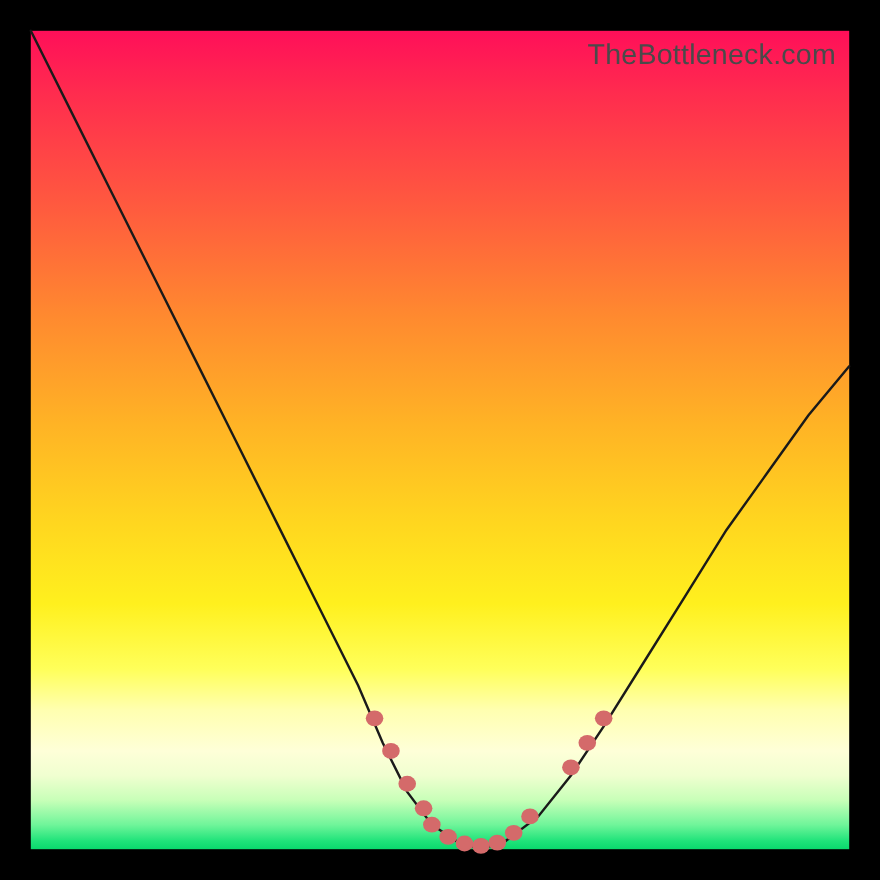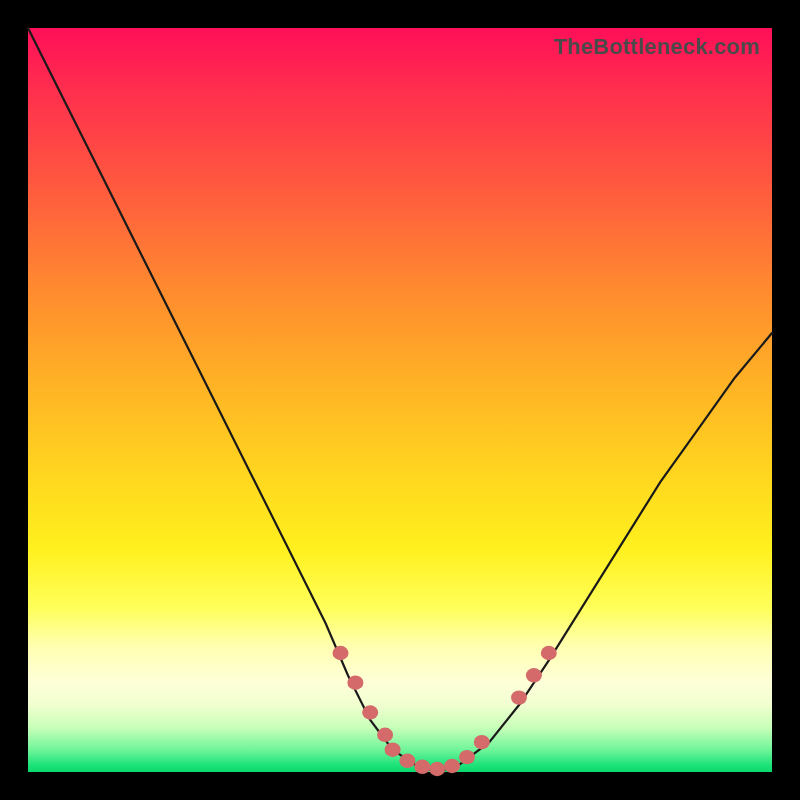--- a/index.html
+++ b/index.html
@@ -50,22 +50,22 @@
       #70f59a 97%,
       #1fe37a 99%,
       #0ad96d 100%
     );
   }
   .watermark {
     position: absolute;
     top: 6px;
     right: 12px;
     color: #4a4a4a;
-    font-size: 22px;
-    font-weight: 700;
+    font-size: 26px;
+    font-weight: 400;
     letter-spacing: 0.2px;
     user-select: none;
   }
   svg.curve {
     position: absolute;
     left: 0;
     top: 0;
     width: 744px;
     height: 744px;
     overflow: visible;

